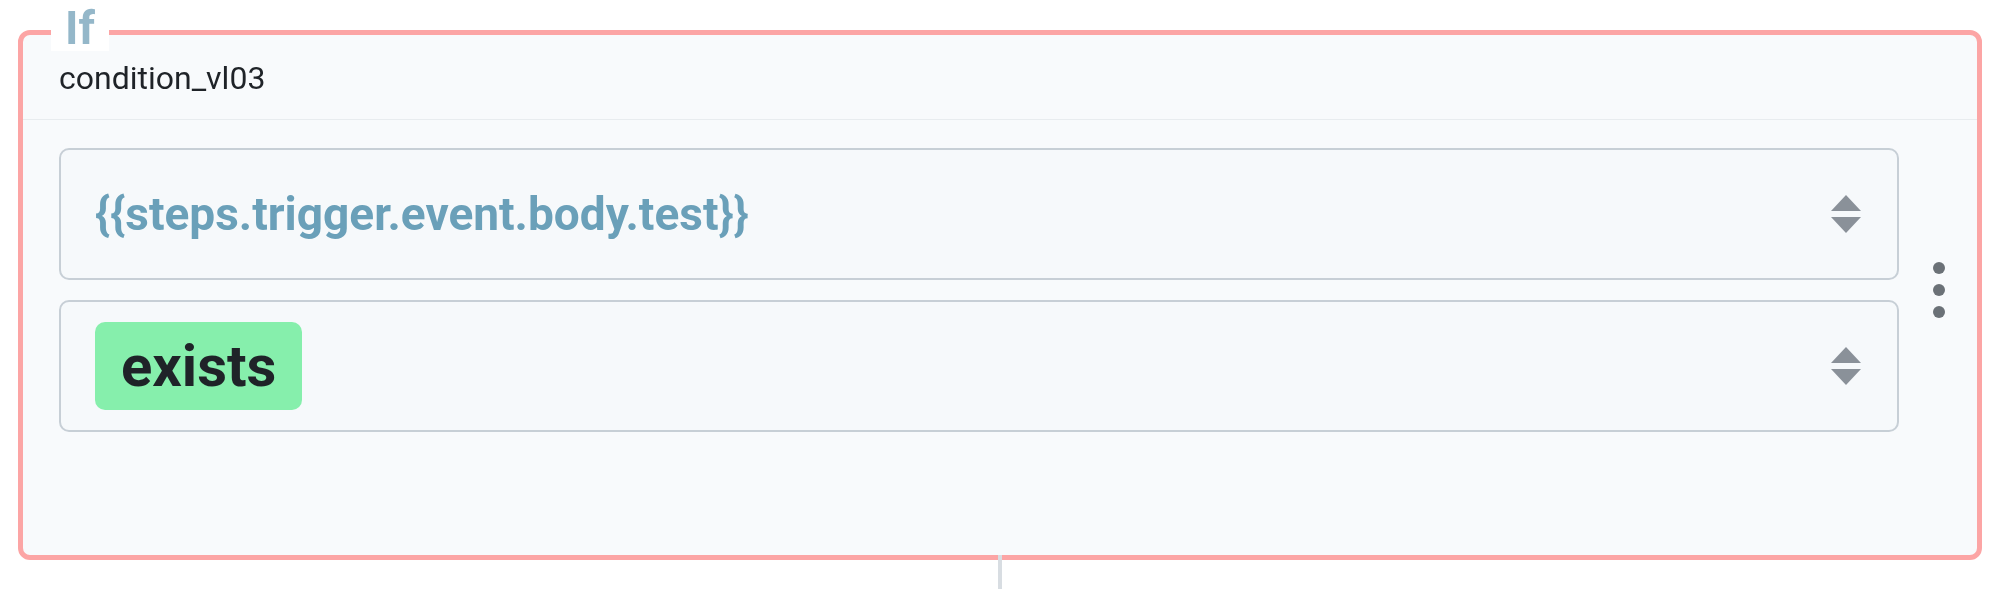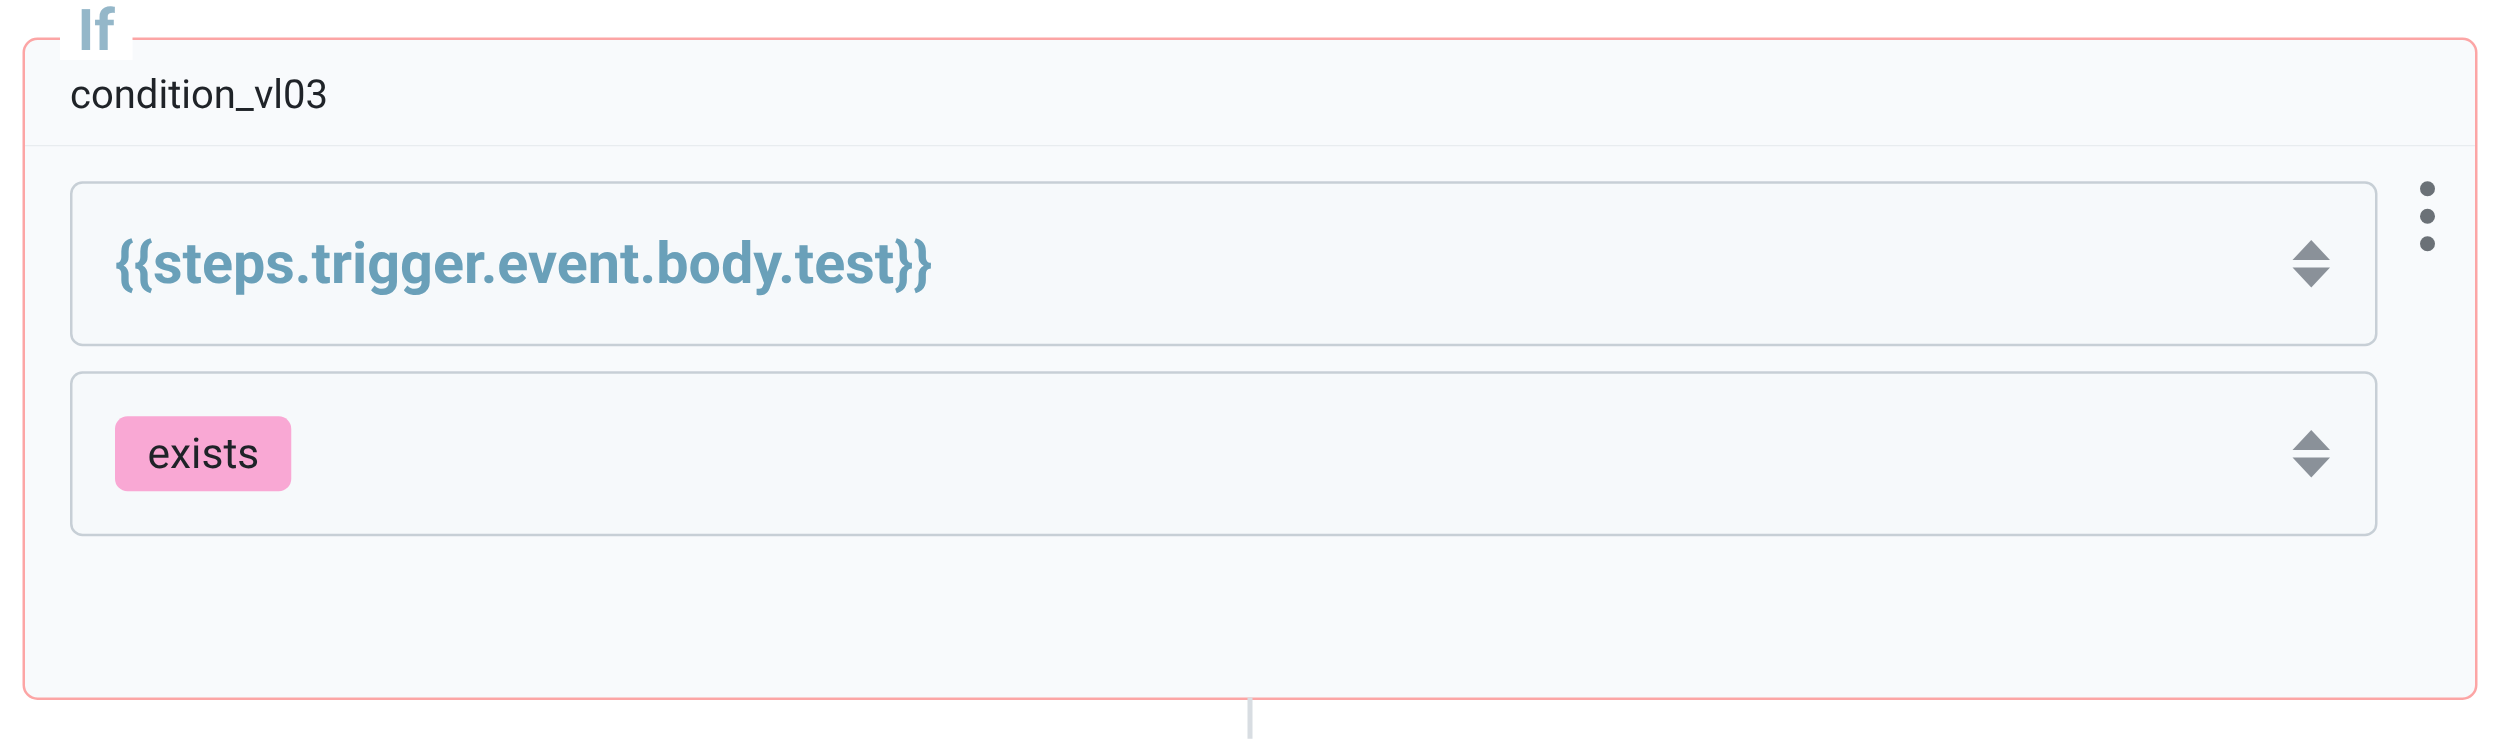--- a/index.html
+++ b/index.html
@@ -6,21 +6,21 @@
   html, body {
     width: 2000px;
     height: 591px;
     font-family: -apple-system, BlinkMacSystemFont, "Segoe UI", Roboto, Helvetica, Arial, sans-serif;
     background: #fff;
     overflow: hidden;
   }
   .outer {
     position: relative;
     margin: 30px 18px 0 18px;
-    border: 2px solid #fca5a5;
+    border: 5px solid #fca5a5;
     border-radius: 12px;
     background: #f8fafc;
     height: 530px;
   }
   .legend {
     position: absolute;
     top: -30px;
     left: 28px;
     background: #fff;
     padding: 0 14px;
@@ -31,21 +31,21 @@
   }
   .header {
     padding: 24px 36px 22px 36px;
     font-size: 32px;
     font-weight: 400;
     color: #1f2328;
     border-bottom: 1px solid #e8ecef;
   }
   .body {
     display: flex;
-    align-items: flex-start;
+    align-items: center;
     padding: 28px 18px 22px 36px;
     gap: 20px;
   }
   .fields {
     flex: 1;
     display: flex;
     flex-direction: column;
     gap: 20px;
   }
   .field {
@@ -59,25 +59,25 @@
     padding: 0 94px 0 34px;
   }
   .expr {
     font-size: 46px;
     font-weight: 700;
     color: #6aa0b9;
     white-space: nowrap;
   }
   .chip {
     display: inline-block;
-    background: #f9a8d4;
+    background: #86efac;
     border-radius: 10px;
     padding: 10px 26px;
-    font-size: 34px;
-    font-weight: 400;
+    font-size: 58px;
+    font-weight: 700;
     color: #1f2328;
   }
   .sort-icon {
     position: absolute;
     right: 34px;
     top: 50%;
     transform: translateY(-50%);
     width: 34px;
     height: 46px;
     display: flex;

